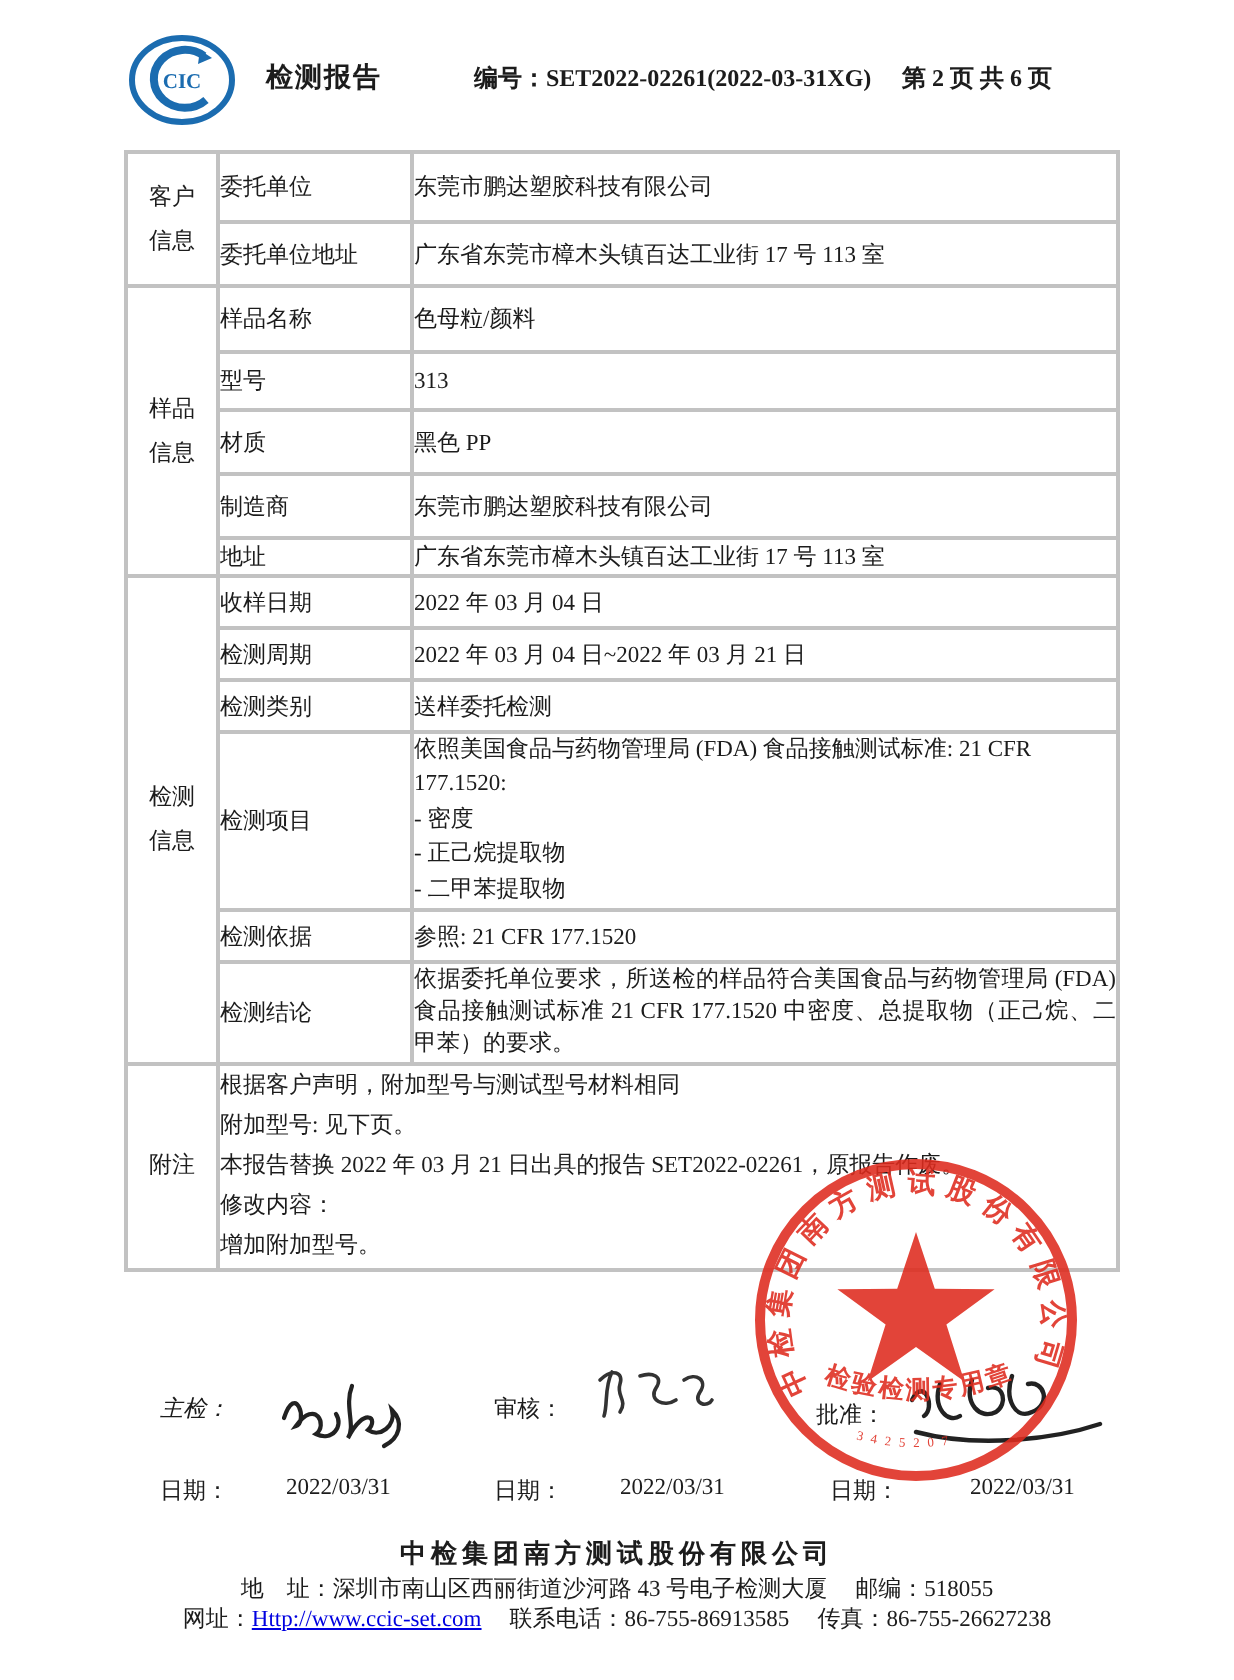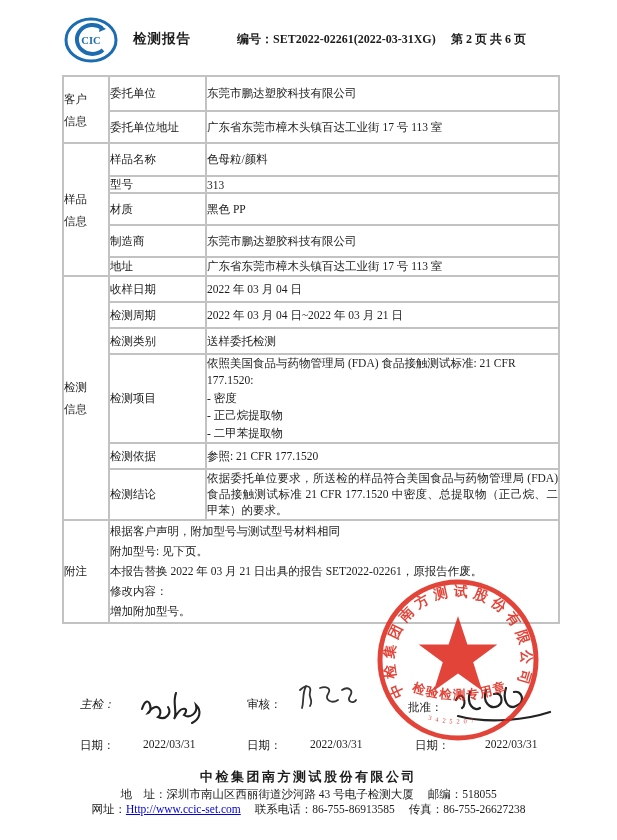--- a/index.html
+++ b/index.html
@@ -8,21 +8,21 @@
 
   
   .logo{position:absolute;left:62px;top:17px;}
   .hdr-title{position:absolute;left:133px;top:30px;font-size:13.5px;font-weight:bold;letter-spacing:1px;}
   .hdr-no{position:absolute;left:237px;top:31px;font-size:12px;font-weight:bold;}
   .hdr-page{position:absolute;left:441px;top:31px;font-size:12px;font-weight:bold;margin-left:10px;}
 
   
   table.rpt{position:absolute;left:62px;top:75px;width:496px;border-collapse:collapse;table-layout:fixed;}
   table.rpt td{border:2px solid #c2c2c2;font-size:11.5px;vertical-align:middle;padding:0;}
-  td.sec{width:44px;text-align:left;white-space:pre-line;line-height:22px;}
+  td.sec{width:44px;text-align:center;white-space:pre-line;line-height:22px;}
   td.key{width:95px;padding-left:9px;}
   td.val{padding-left:11px;padding-right:8px;}
   td.ml{white-space:pre-line;}
   .lh17{line-height:17.4px;}
   .lh16{line-height:16.2px;text-align:justify;padding-top:2px;padding-bottom:2px;}
   .lh20{line-height:20.2px;}
 
   
   .abs{position:absolute;}
   .sig-label{font-size:11.5px;}
@@ -73,21 +73,21 @@
       <td class="key">委托单位地址</td>
       <td class="val">广东省东莞市樟木头镇百达工业街 17 号 113 室</td>
     </tr>
 
     <tr style="height:33px">
       <td class="sec" rowspan="5">样品
 信息</td>
       <td class="key">样品名称</td>
       <td class="val">色母粒/颜料</td>
     </tr>
-    <tr style="height:17px">
+    <tr style="height:29px">
       <td class="key">型号</td>
       <td class="val">313</td>
     </tr>
     <tr style="height:32px">
       <td class="key">材质</td>
       <td class="val">黑色 PP</td>
     </tr>
     <tr style="height:32px">
       <td class="key">制造商</td>
       <td class="val">东莞市鹏达塑胶科技有限公司</td>

